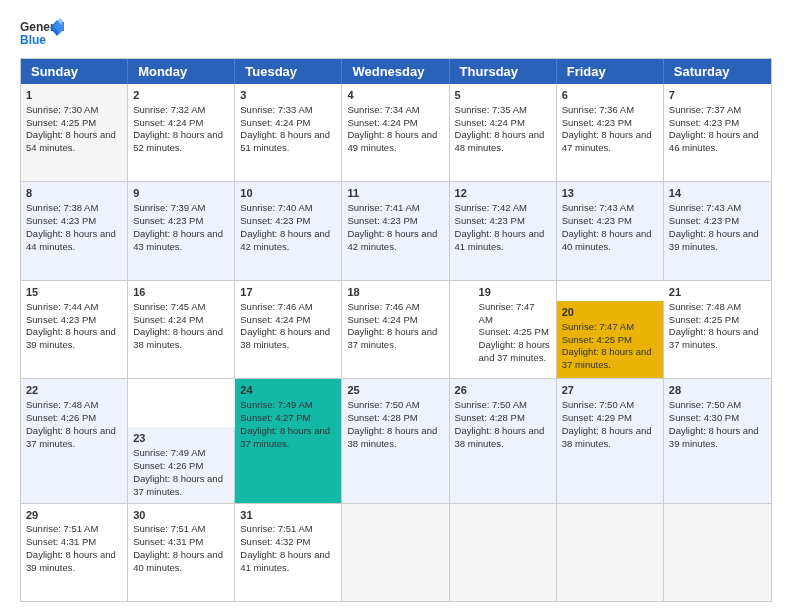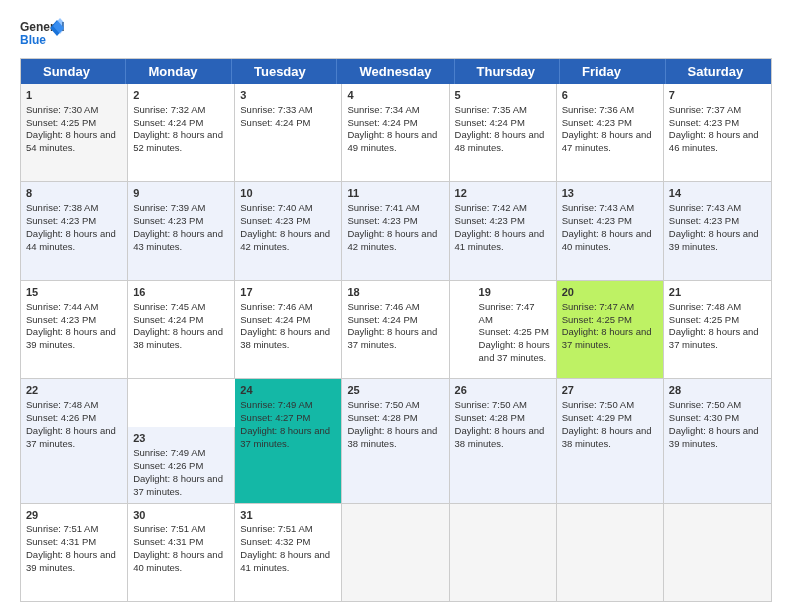--- a/index.html
+++ b/index.html
@@ -50,21 +50,21 @@
     }
     .cal-header-row {
       display: grid;
       grid-template-columns: repeat(7, 1fr);
       background: #2962b8;
     }
     .cal-header-cell {
       color: #fff;
       font-size: 13px;
       font-weight: bold;
-      padding: 5px 22px;
+      padding: 5px 10px;
       text-align: left;
       border-right: 1px solid #4a7fcc;
     }
     .cal-header-cell:last-child { border-right: none; }
     .cal-body {
       flex: 1;
       display: flex;
       flex-direction: column;
     }
     .cal-row {
@@ -123,42 +123,42 @@
         <div class="cal-header-cell">Tuesday</div>
         <div class="cal-header-cell">Wednesday</div>
         <div class="cal-header-cell">Thursday</div>
         <div class="cal-header-cell">Friday</div>
         <div class="cal-header-cell">Saturday</div>
       </div>
     <div class="cal-body">
     <div class="cal-row">
           <div class="cal-cell empty"><span class="day-num">1</span><span>Sunrise: 7:30 AM</span><br><span>Sunset: 4:25 PM</span><br><span>Daylight: 8 hours and 54 minutes.</span></div>
           <div class="cal-cell" style="background: rgb(255, 255, 255);"><span class="day-num">2</span><span>Sunrise: 7:32 AM</span><br><span>Sunset: 4:24 PM</span><br><span>Daylight: 8 hours and 52 minutes.</span></div>
-          <div class="cal-cell" style="background: rgb(255, 255, 255);"><span class="day-num">3</span><span>Sunrise: 7:33 AM</span><br><span>Sunset: 4:24 PM</span><br></div>
+          <div class="cal-cell" style="background: rgb(255, 255, 255);"><span class="day-num">3</span><span>Sunrise: 7:33 AM</span><br><span>Sunset: 4:24 PM</span><br><span>Daylight: 8 hours and 51 minutes.</span></div>
           <div class="cal-cell" style="background: rgb(255, 255, 255);"><span class="day-num">4</span><span>Sunrise: 7:34 AM</span><br><span>Sunset: 4:24 PM</span><br><span>Daylight: 8 hours and 49 minutes.</span></div>
           <div class="cal-cell" style="background: rgb(255, 255, 255);"><span class="day-num">5</span><span>Sunrise: 7:35 AM</span><br><span>Sunset: 4:24 PM</span><br><span>Daylight: 8 hours and 48 minutes.</span></div>
           <div class="cal-cell" style="background: rgb(255, 255, 255);"><span class="day-num">6</span><span>Sunrise: 7:36 AM</span><br><span>Sunset: 4:23 PM</span><br><span>Daylight: 8 hours and 47 minutes.</span></div>
           <div class="cal-cell" style="background: rgb(255, 255, 255);"><span class="day-num">7</span><span>Sunrise: 7:37 AM</span><br><span>Sunset: 4:23 PM</span><br><span>Daylight: 8 hours and 46 minutes.</span></div>
         </div>
         <div class="cal-row">
           <div class="cal-cell alt-row" style="background: rgb(238, 242, 251);"><span class="day-num">8</span><span>Sunrise: 7:38 AM</span><br><span>Sunset: 4:23 PM</span><br><span>Daylight: 8 hours and 44 minutes.</span></div>
           <div class="cal-cell alt-row" style="background: rgb(238, 242, 251);"><span class="day-num">9</span><span>Sunrise: 7:39 AM</span><br><span>Sunset: 4:23 PM</span><br><span>Daylight: 8 hours and 43 minutes.</span></div>
           <div class="cal-cell alt-row" style="background: rgb(238, 242, 251);"><span class="day-num">10</span><span>Sunrise: 7:40 AM</span><br><span>Sunset: 4:23 PM</span><br><span>Daylight: 8 hours and 42 minutes.</span></div>
           <div class="cal-cell alt-row" style="background: rgb(238, 242, 251);"><span class="day-num">11</span><span>Sunrise: 7:41 AM</span><br><span>Sunset: 4:23 PM</span><br><span>Daylight: 8 hours and 42 minutes.</span></div>
           <div class="cal-cell alt-row" style="background: rgb(238, 242, 251);"><span class="day-num">12</span><span>Sunrise: 7:42 AM</span><br><span>Sunset: 4:23 PM</span><br><span>Daylight: 8 hours and 41 minutes.</span></div>
           <div class="cal-cell alt-row" style="background: rgb(238, 242, 251);"><span class="day-num">13</span><span>Sunrise: 7:43 AM</span><br><span>Sunset: 4:23 PM</span><br><span>Daylight: 8 hours and 40 minutes.</span></div>
           <div class="cal-cell alt-row" style="background: rgb(238, 242, 251);"><span class="day-num">14</span><span>Sunrise: 7:43 AM</span><br><span>Sunset: 4:23 PM</span><br><span>Daylight: 8 hours and 39 minutes.</span></div>
         </div>
         <div class="cal-row">
           <div class="cal-cell" style="background: rgb(255, 255, 255);"><span class="day-num">15</span><span>Sunrise: 7:44 AM</span><br><span>Sunset: 4:23 PM</span><br><span>Daylight: 8 hours and 39 minutes.</span></div>
           <div class="cal-cell" style="background: rgb(255, 255, 255);"><span class="day-num">16</span><span>Sunrise: 7:45 AM</span><br><span>Sunset: 4:24 PM</span><br><span>Daylight: 8 hours and 38 minutes.</span></div>
           <div class="cal-cell" style="background: rgb(255, 255, 255);"><span class="day-num">17</span><span>Sunrise: 7:46 AM</span><br><span>Sunset: 4:24 PM</span><br><span>Daylight: 8 hours and 38 minutes.</span></div>
           <div class="cal-cell" style="background: rgb(255, 255, 255);"><span class="day-num">18</span><span>Sunrise: 7:46 AM</span><br><span>Sunset: 4:24 PM</span><br><span>Daylight: 8 hours and 37 minutes.</span></div>
           <div class="cal-cell" style="background: rgb(255, 255, 255); margin-left: 24px;"><span class="day-num">19</span><span>Sunrise: 7:47 AM</span><br><span>Sunset: 4:25 PM</span><br><span>Daylight: 8 hours and 37 minutes.</span></div>
-          <div class="cal-cell" style="background: #bef264;"><span class="day-num">20</span><span>Sunrise: 7:47 AM</span><br><span>Sunset: 4:25 PM</span><br><span>Daylight: 8 hours and 37 minutes.</span></div>
+          <div class="cal-cell" style="background: #eab308; margin-top: 20px;"><span class="day-num">20</span><span>Sunrise: 7:47 AM</span><br><span>Sunset: 4:25 PM</span><br><span>Daylight: 8 hours and 37 minutes.</span></div>
           <div class="cal-cell" style="background: rgb(255, 255, 255);"><span class="day-num">21</span><span>Sunrise: 7:48 AM</span><br><span>Sunset: 4:25 PM</span><br><span>Daylight: 8 hours and 37 minutes.</span></div>
         </div>
         <div class="cal-row">
           <div class="cal-cell alt-row" style="background: rgb(238, 242, 251);"><span class="day-num">22</span><span>Sunrise: 7:48 AM</span><br><span>Sunset: 4:26 PM</span><br><span>Daylight: 8 hours and 37 minutes.</span></div>
           <div class="cal-cell alt-row" style="background: rgb(238, 242, 251); margin-top: 48px;"><span class="day-num">23</span><span>Sunrise: 7:49 AM</span><br><span>Sunset: 4:26 PM</span><br><span>Daylight: 8 hours and 37 minutes.</span></div>
           <div class="cal-cell alt-row" style="background: #14b8a6;"><span class="day-num">24</span><span>Sunrise: 7:49 AM</span><br><span>Sunset: 4:27 PM</span><br><span>Daylight: 8 hours and 37 minutes.</span></div>
           <div class="cal-cell alt-row" style="background: rgb(238, 242, 251);"><span class="day-num">25</span><span>Sunrise: 7:50 AM</span><br><span>Sunset: 4:28 PM</span><br><span>Daylight: 8 hours and 38 minutes.</span></div>
           <div class="cal-cell alt-row" style="background: rgb(238, 242, 251);"><span class="day-num">26</span><span>Sunrise: 7:50 AM</span><br><span>Sunset: 4:28 PM</span><br><span>Daylight: 8 hours and 38 minutes.</span></div>
           <div class="cal-cell alt-row" style="background: rgb(238, 242, 251);"><span class="day-num">27</span><span>Sunrise: 7:50 AM</span><br><span>Sunset: 4:29 PM</span><br><span>Daylight: 8 hours and 38 minutes.</span></div>
           <div class="cal-cell alt-row" style="background: rgb(238, 242, 251);"><span class="day-num">28</span><span>Sunrise: 7:50 AM</span><br><span>Sunset: 4:30 PM</span><br><span>Daylight: 8 hours and 39 minutes.</span></div>

